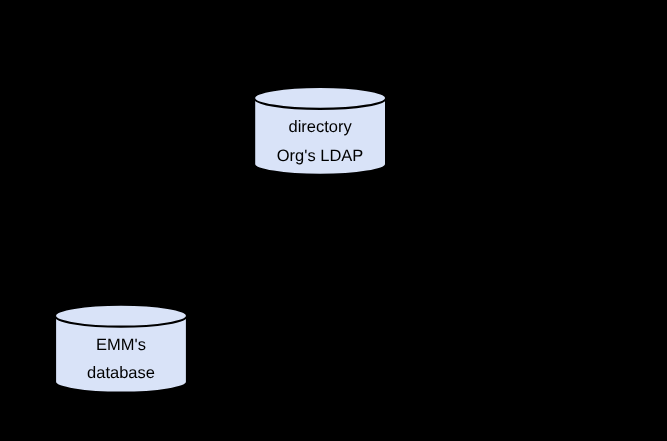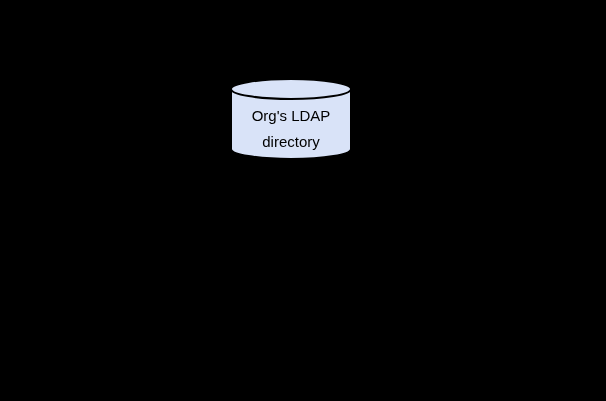--- a/index.html
+++ b/index.html
@@ -55,20 +55,30 @@
 <body>
 
 <div class="canvas">
 
   <div class="node node-ldap">
     <svg width="122" height="83" viewBox="0 0 122 83">
       <path d="M1 11 v60 a60 10 0 0 0 120 0 V11" fill="#d9e3f8"></path>
       <ellipse cx="61" cy="11" rx="60" ry="10" fill="#d9e3f8"></ellipse>
     </svg>
     <div class="node-label">
+      <span>directory</span>
       <span>Org's LDAP</span>
-      <span>directory</span>
     </div>
   </div>
 
+  <div class="node node-emm">
+    <svg width="122" height="83" viewBox="0 0 122 83">
+      <path d="M1 11 v60 a60 10 0 0 0 120 0 V11" fill="#d9e3f8"></path>
+      <ellipse cx="61" cy="11" rx="60" ry="10" fill="#d9e3f8"></ellipse>
+    </svg>
+    <div class="node-label">
+      <span>EMM's</span>
+      <span>database</span>
+    </div>
+  </div>
 
 
 </div>
 
 </body></html>

